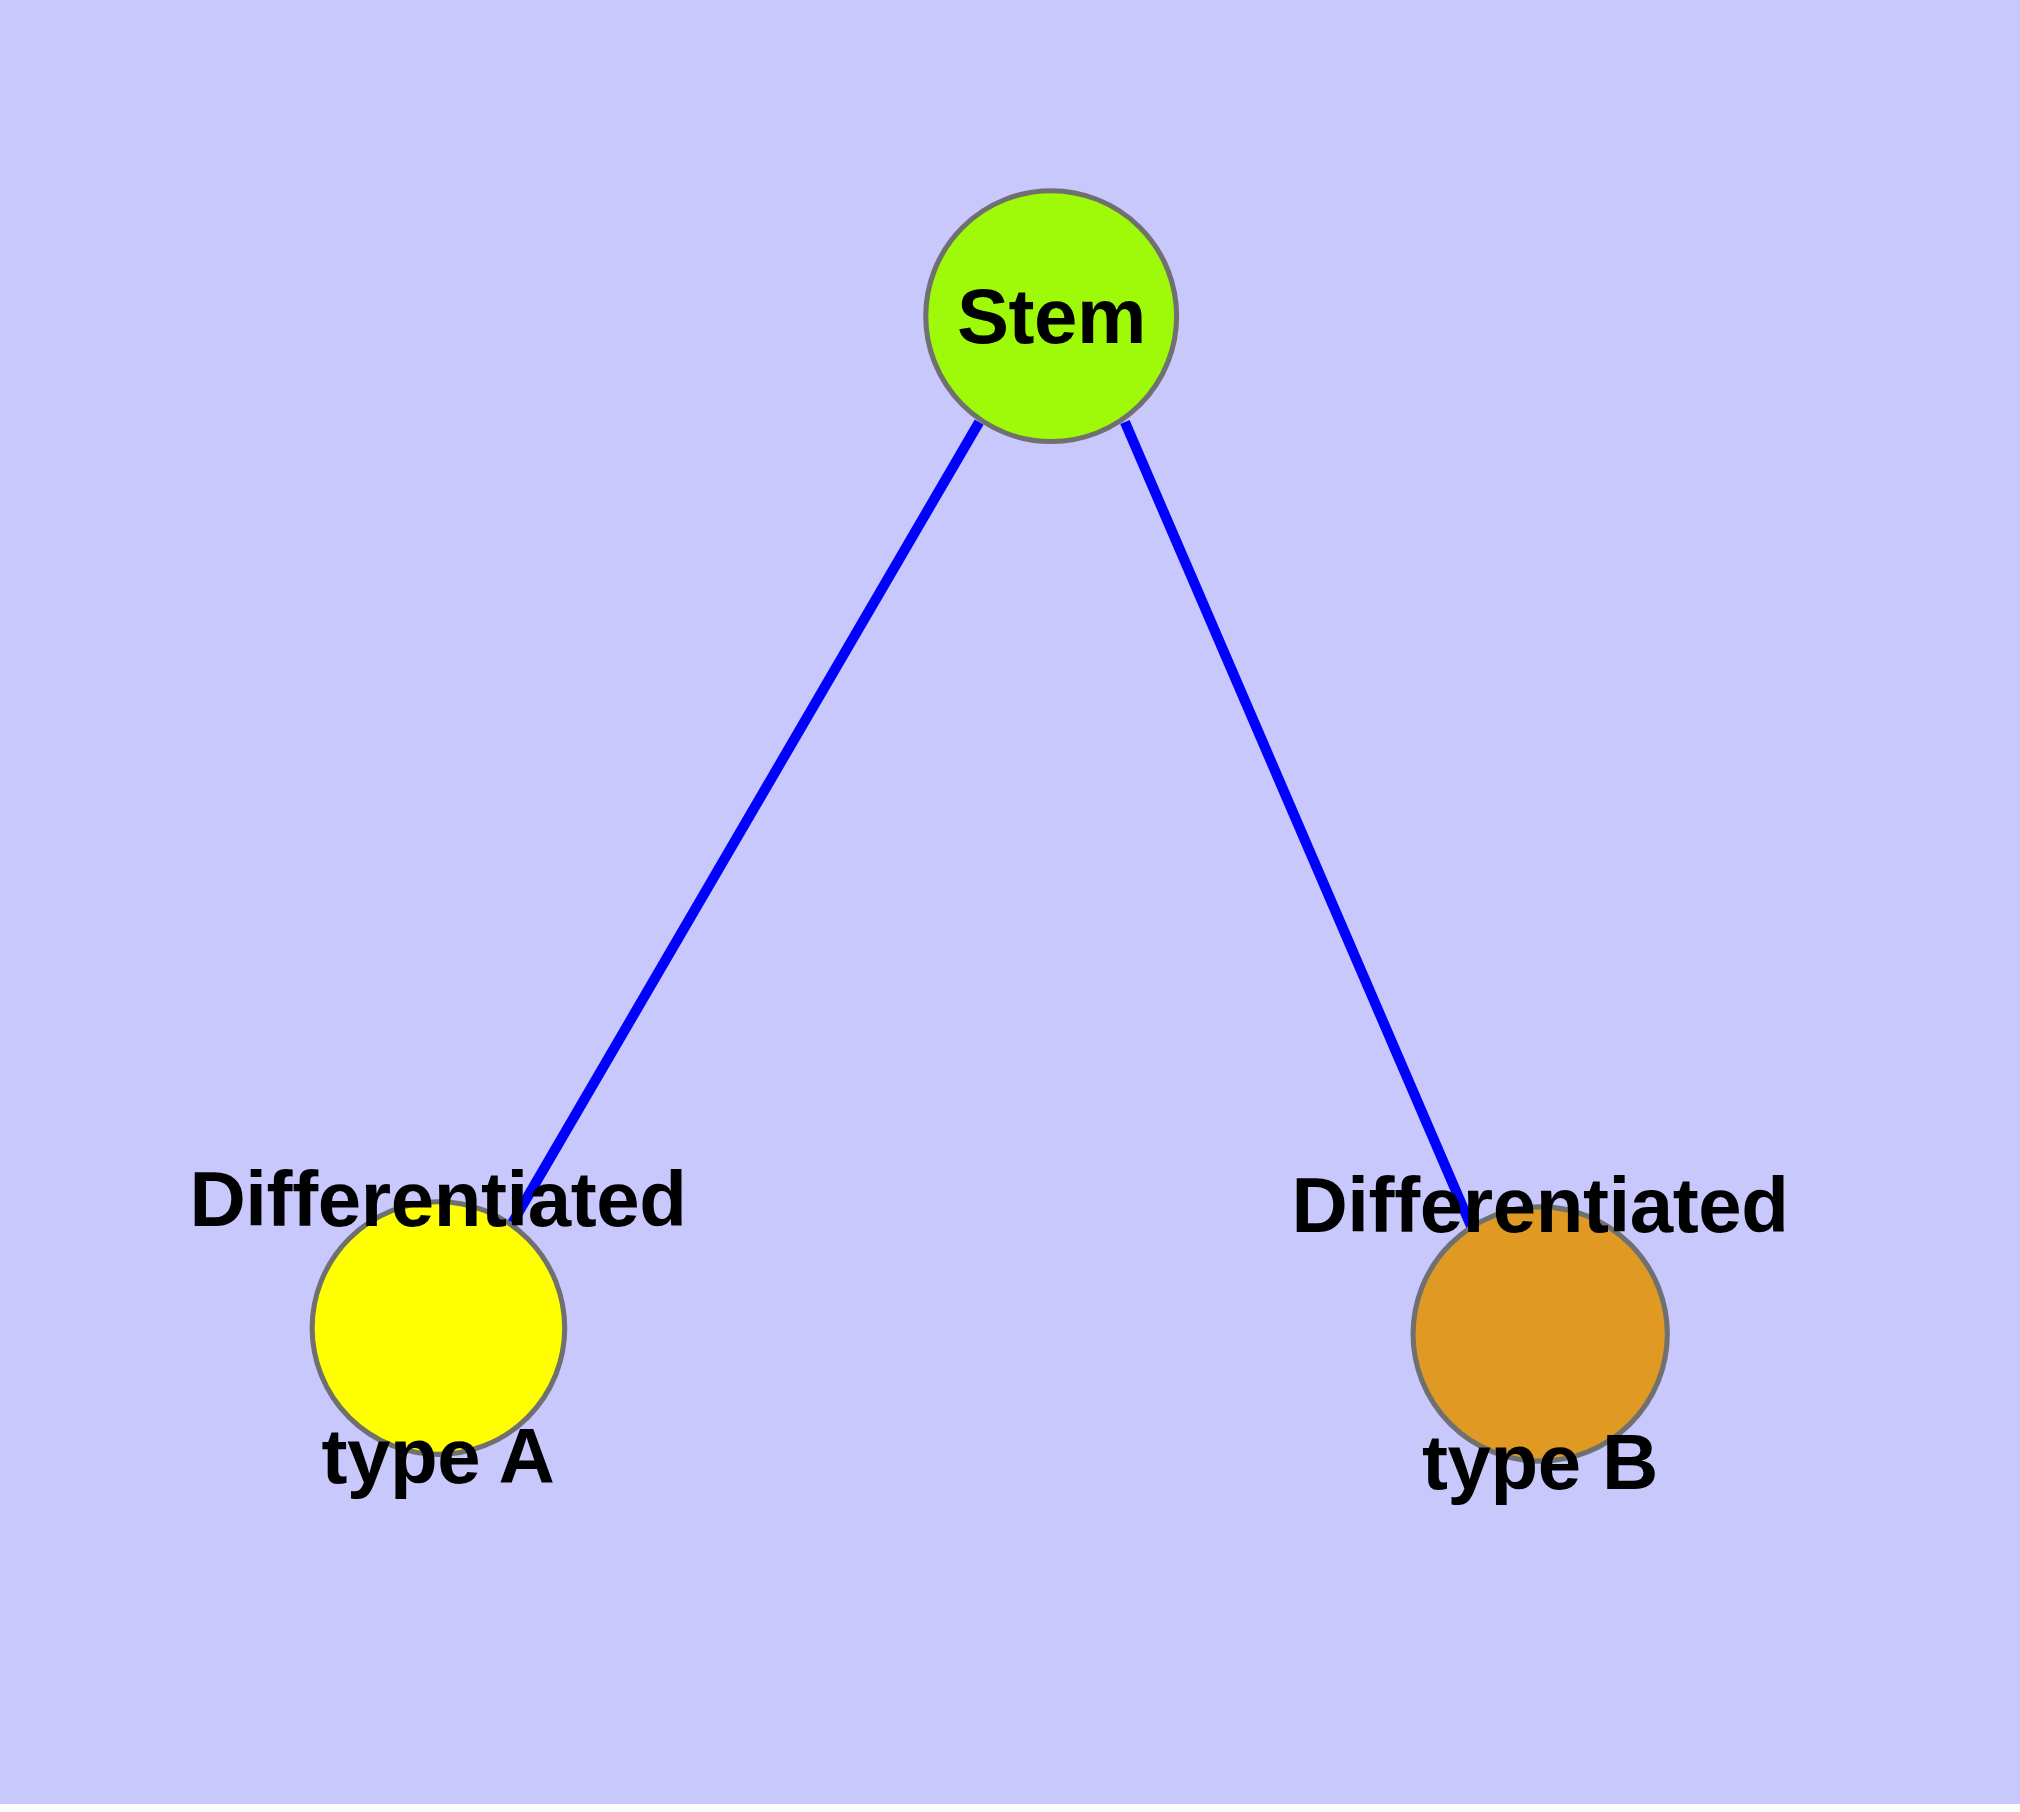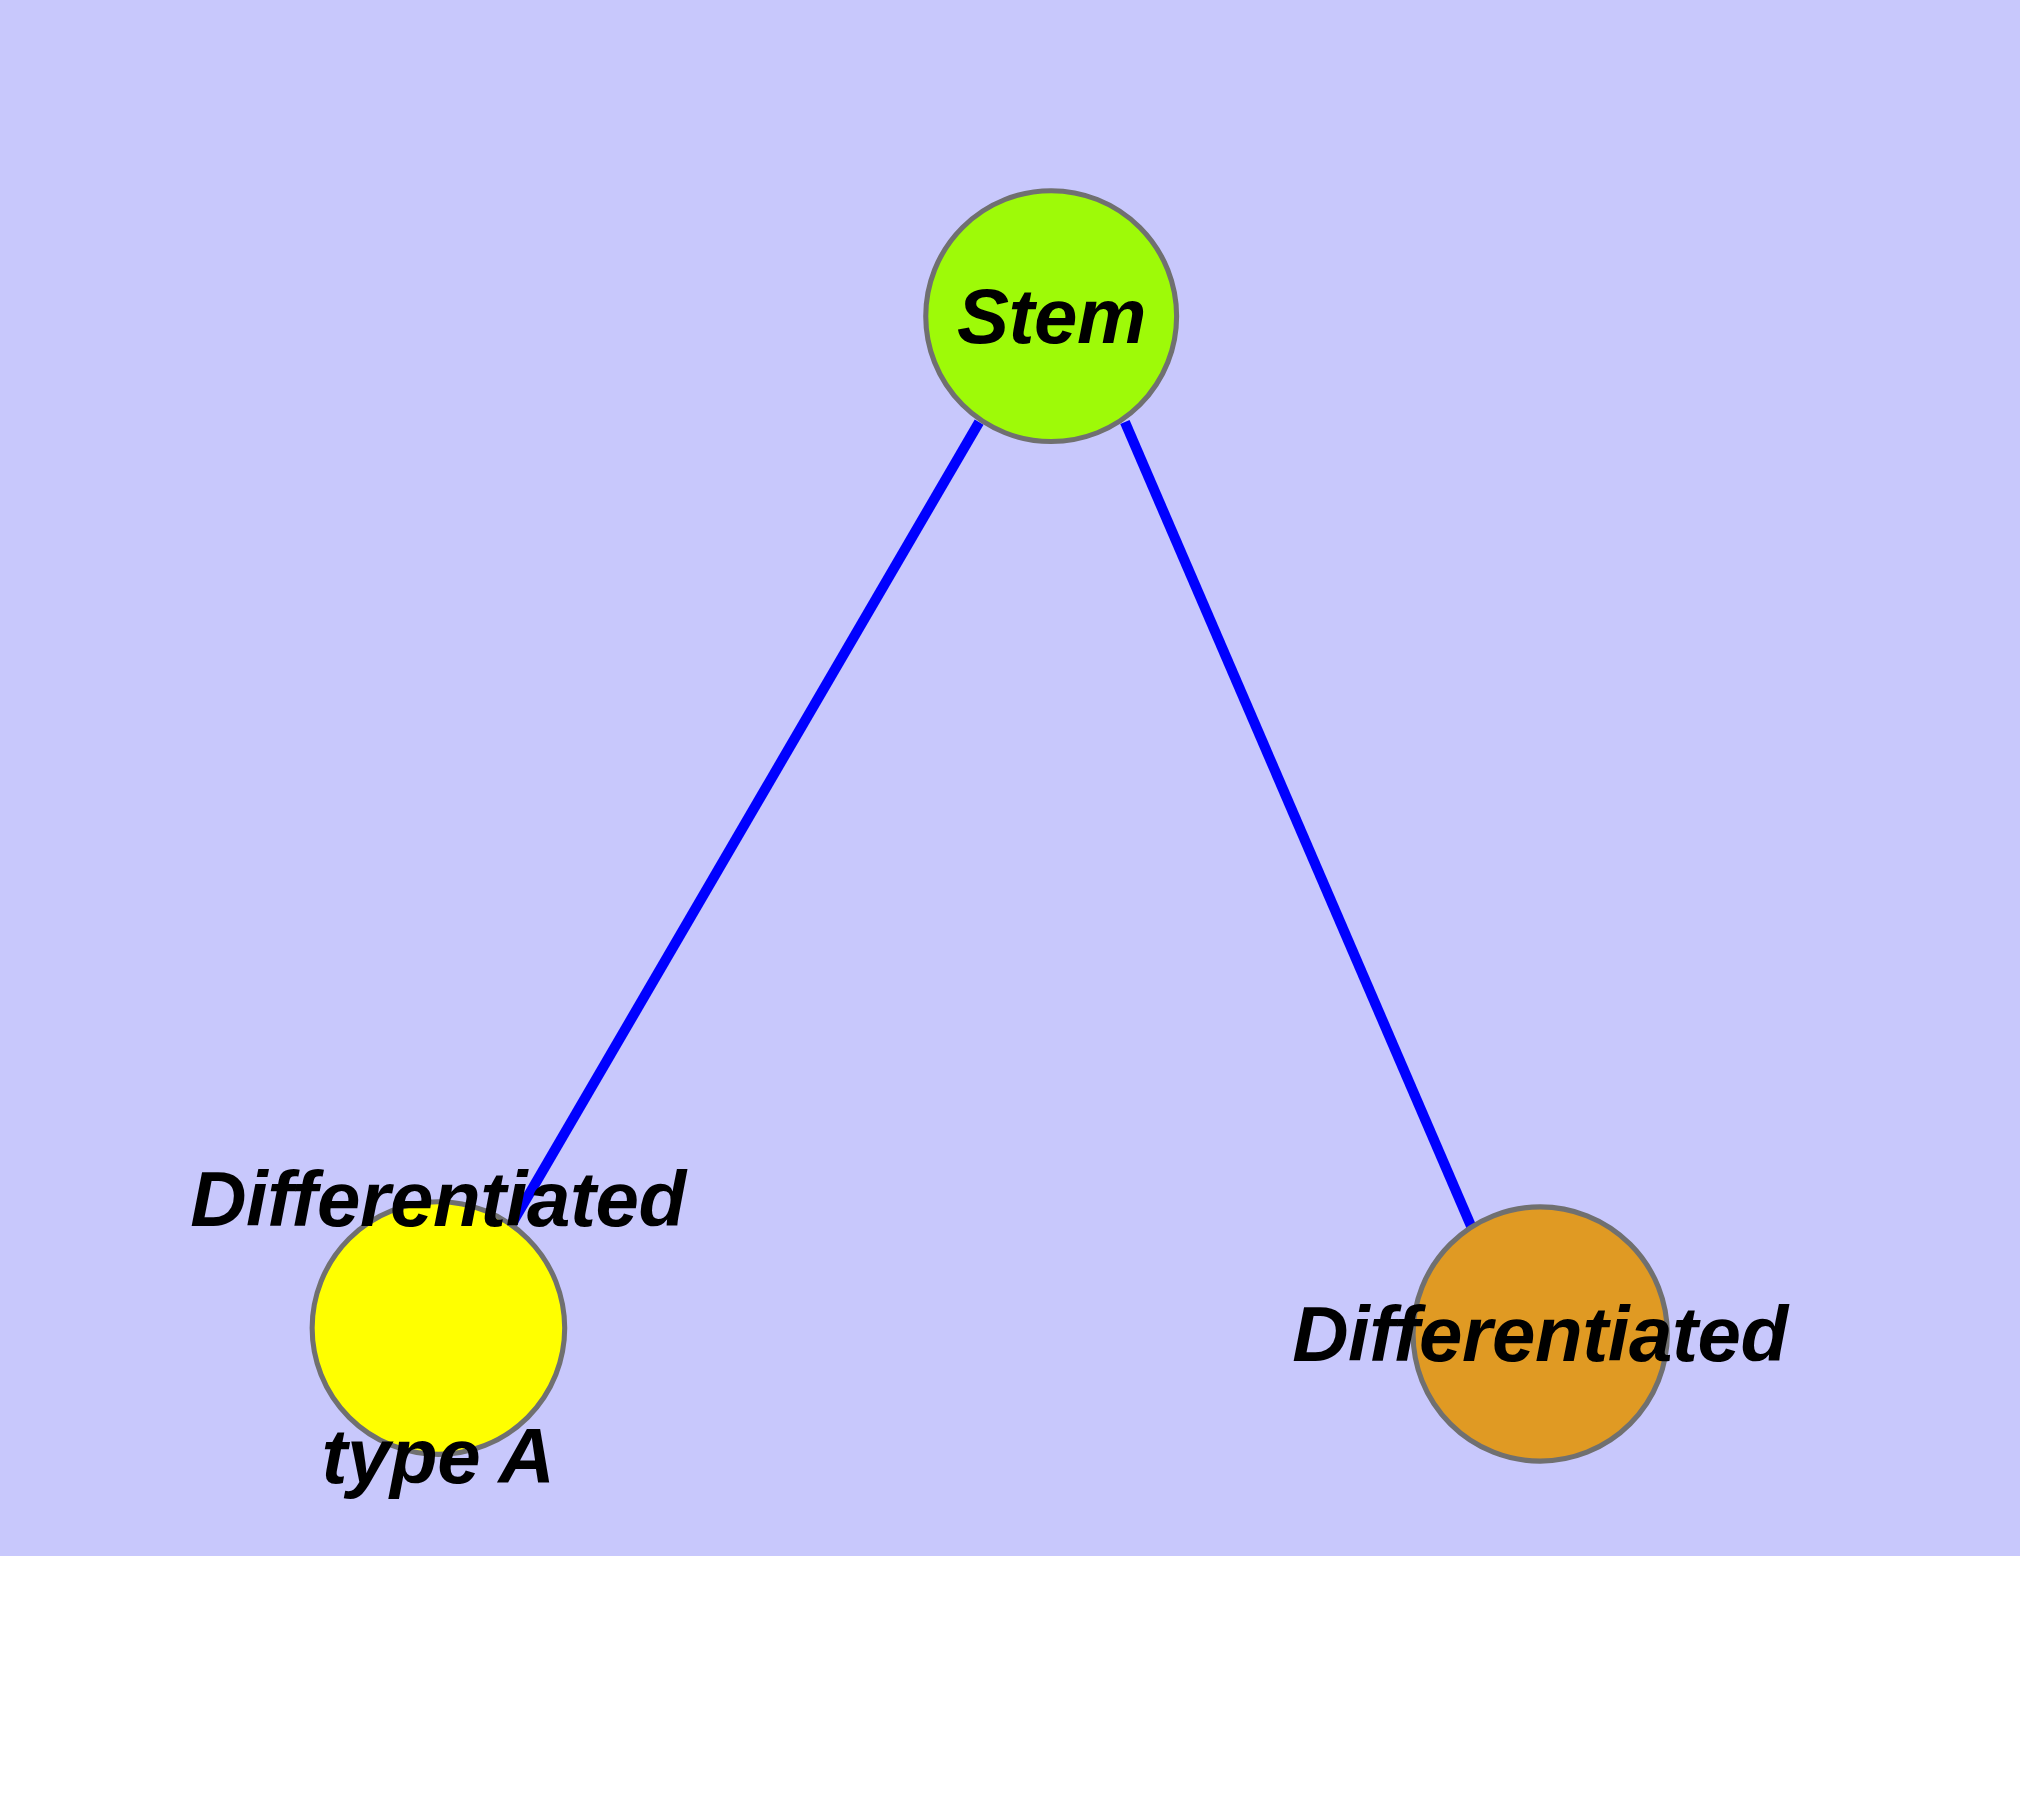--- a/index.html
+++ b/index.html
@@ -3,24 +3,23 @@
 <meta charset="utf-8">
 <style>
   html, body {
     margin: 0;
     padding: 0;
     background: #ffffff;
   }
   #stage {
     position: relative;
     width: 2021px;
-    height: 1556px;
+    height: 1804px;
     overflow: hidden;
     font-family: "Liberation Sans", sans-serif;
-    font-style: italic;
   }
   #canvas-bg {
     position: absolute;
     left: 0; top: 0;
     width: 2021px;
     height: 1812px;
     background: #c8c8fc;
   }
   #graph-svg {
     position: absolute;
@@ -88,16 +87,17 @@
     <div>Stem</div>
   </div>
 
   <div class="node-label" id="label-diff-a">
     <div>Differentiated</div>
     <div>type A</div>
   </div>
 
   <div class="node-label" id="label-diff-b">
     <div>Differentiated</div>
+    <div>type B</div>
   </div>
 
 </div>
 
 
 </body></html>

